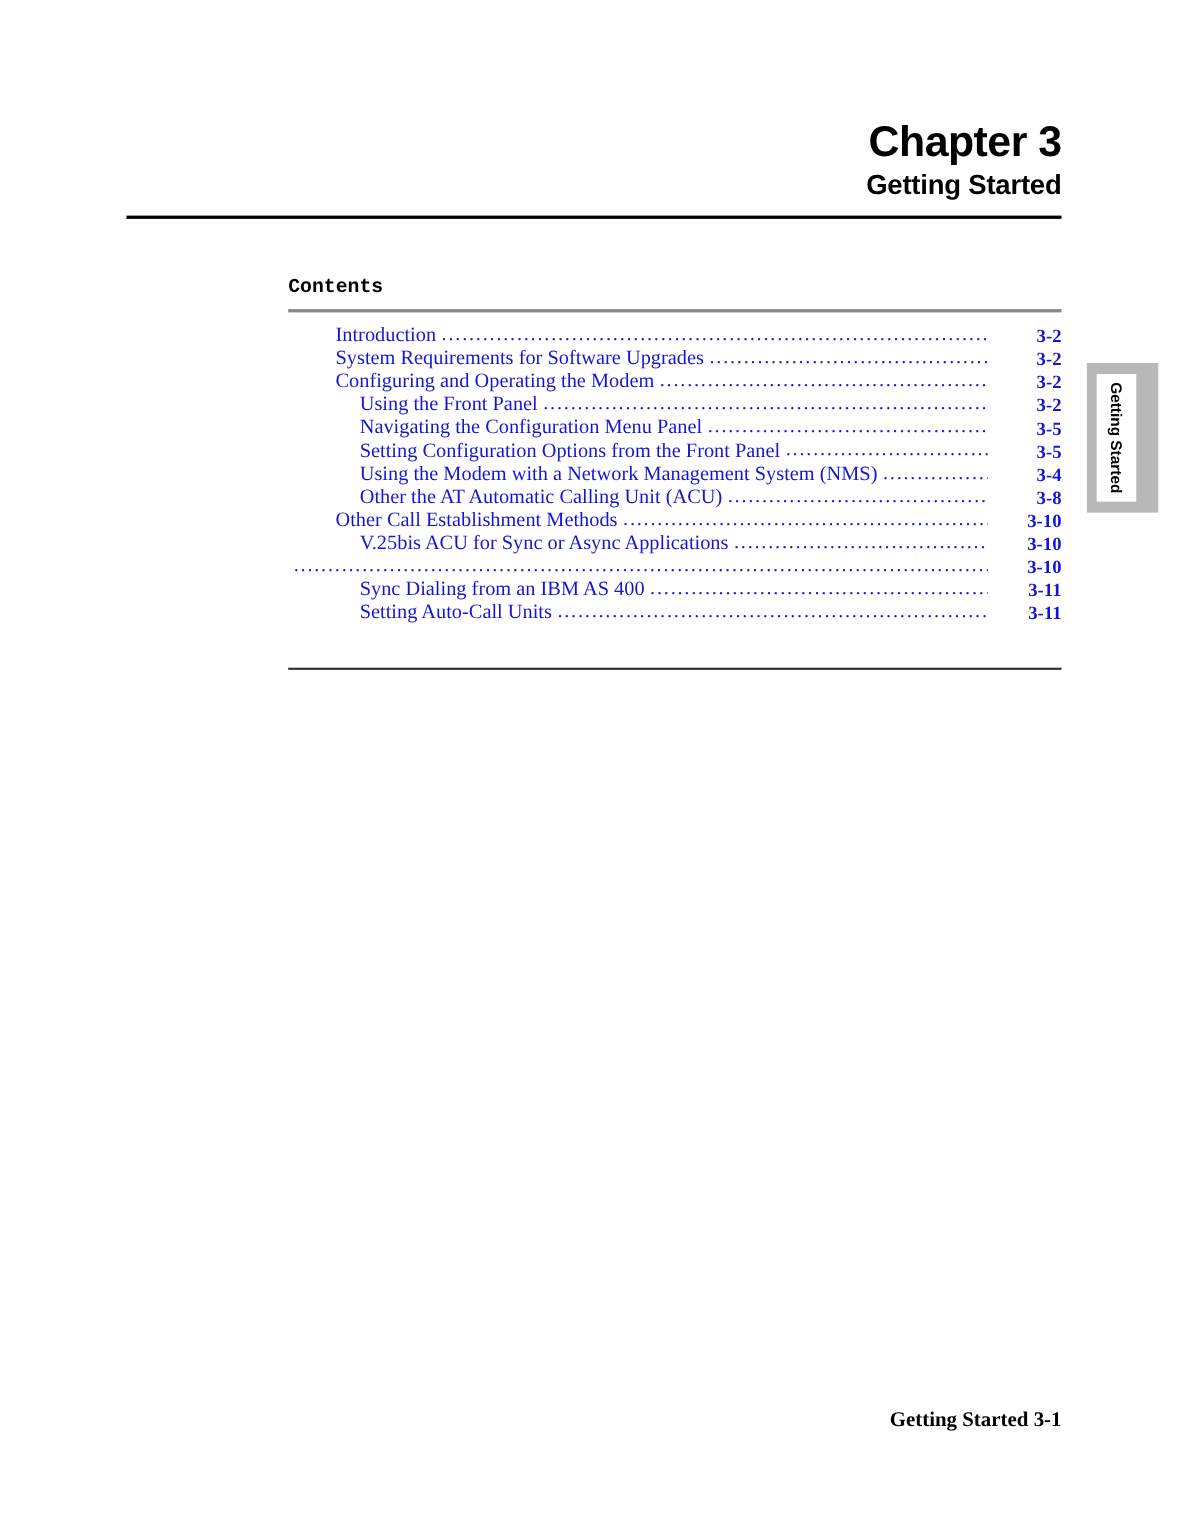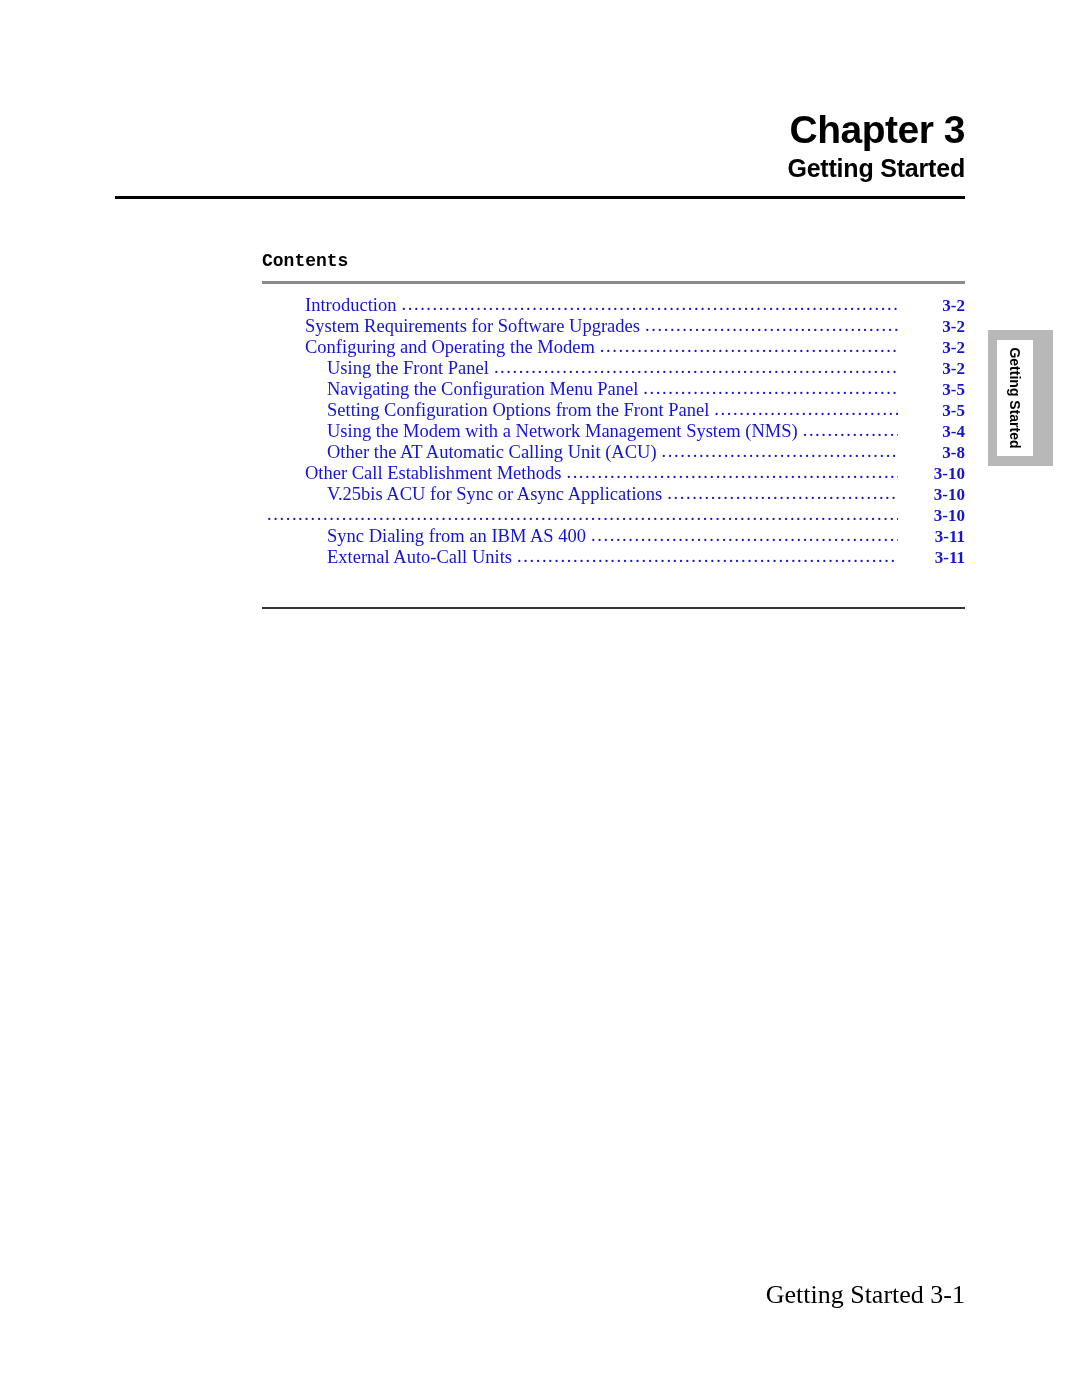--- a/index.html
+++ b/index.html
@@ -160,22 +160,23 @@
   }
 
   
   .footer {
     position: absolute;
     left: 115px;
     top: 1280px;
     width: 850px;
     text-align: right;
     font-family: "Liberation Serif", serif;
-    font-size: 26px;
-    color: #000000;
+    font-size: 19px;
+    color: #000000;
+    font-weight: bold;
   }
 </style>
 </head>
 <body>
 
 <div class="page">
 
   <div class="chapter-header">
     <span class="chapter-title">Chapter 3</span>
     <span class="chapter-subtitle">Getting Started</span>
@@ -241,21 +242,21 @@
       <div class="toc-row level-2">
         <span class="toc-dots"></span>
         <span class="toc-page">3-10</span>
       </div>
       <div class="toc-row level-2">
         <span class="toc-label">Sync Dialing from an IBM AS 400</span>
         <span class="toc-dots"></span>
         <span class="toc-page">3-11</span>
       </div>
       <div class="toc-row level-2">
-        <span class="toc-label">External Auto-Call Units</span>
+        <span class="toc-label">Setting Auto-Call Units</span>
         <span class="toc-dots"></span>
         <span class="toc-page">3-11</span>
       </div>
     </div>
 
   <div class="contents-rule-bottom"></div>
 
   <div class="side-tab">
     <div class="side-tab-inner">
       <span class="side-tab-label">Getting Started</span>

